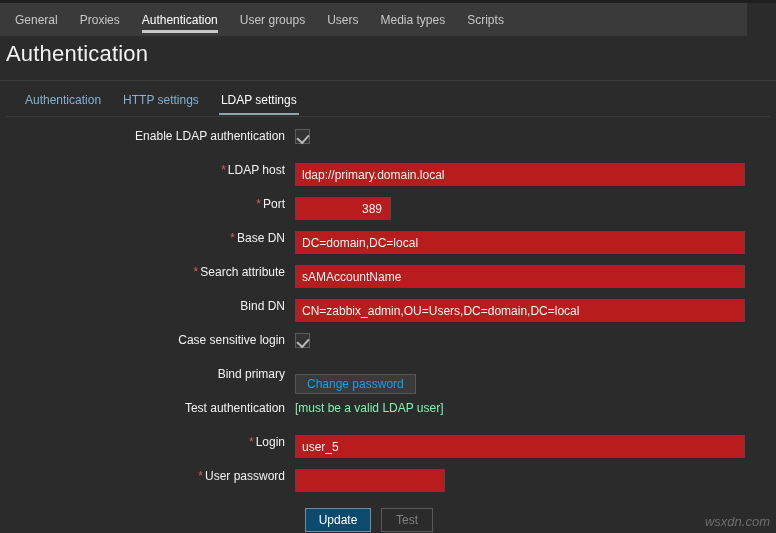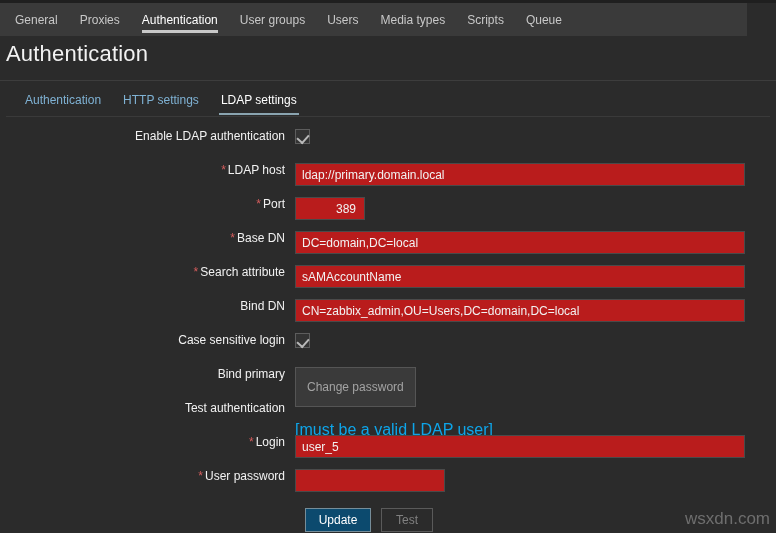--- a/index.html
+++ b/index.html
@@ -128,54 +128,54 @@
     height: 23px;
     background: #b91c1c;
     border: 1px solid #4a4a4a;
     color: #f2f2f2;
     font-size: 12px;
     font-family: "Liberation Sans", sans-serif;
     padding: 0 6px;
     outline: none;
   }
   .inp.wide  { width: 450px; }
-  .inp.port  { width: 70px; text-align: right; padding-right: 8px; }
+  .inp.port  { width: 96px; text-align: right; padding-right: 8px; }
   .inp.pwd   { width: 150px; }
 
   .chk {
     width: 15px; height: 15px;
     background: #333333;
     border: 1px solid #5d5d5d;
     position: relative;
     cursor: pointer;
   }
   .chk::after {
     content: "";
     position: absolute;
     left: 3px; top: 2px;
     width: 6px; height: 9px;
     border: solid #b9b9b9;
     border-width: 0 2px 2px 0;
     transform: rotate(42deg);
   }
 
   .btn-outline {
-    height: 40px;
+    height: 20px;
     background: #3a3a3a;
     border: 1px solid #555555;
-    color: #a3a3a3;
+    color: #0ea5e9;
     font-size: 12px;
     font-family: "Liberation Sans", sans-serif;
     padding: 0 11px;
     cursor: pointer;
+    margin-top: 7px;
   }
   .static-txt {
-    font-size: 16px;
-    color: #0ea5e9;
-    margin-top: 20px;
+    font-size: 12px;
+    color: #86efac;
   }
 
   .actions {
     display: flex;
     align-items: center;
     padding-left: 299px;
     height: 34px;
     gap: 10px;
   }
   .btn-primary {
@@ -197,22 +197,23 @@
     color: #808080;
     font-size: 12px;
     font-family: "Liberation Sans", sans-serif;
     padding: 0 12px;
     cursor: default;
   }
 
   .watermark {
     position: absolute;
     right: 6px; bottom: 4px;
-    font-size: 17px;
+    font-size: 13px;
     color: #6e6e6e;
+    font-style: italic;
   }
 </style>
 </head>
 <body>
 
 <div id="app">
 
   <div class="topstrip"></div>
 
   <div class="navbar">
@@ -230,23 +231,20 @@
     </div>
     <div class="nav-item">
       <span>Users</span>
     </div>
     <div class="nav-item">
       <span>Media types</span>
     </div>
     <div class="nav-item">
       <span>Scripts</span>
     </div>
-    <div class="nav-item">
-      <span>Queue</span>
-    </div>
   </div>
 
   <div class="page-title">Authentication</div>
   <div class="title-rule"></div>
 
   <div class="panel">
 
     <div class="subtabs">
       <div class="subtab">
         <span>Authentication</span>

